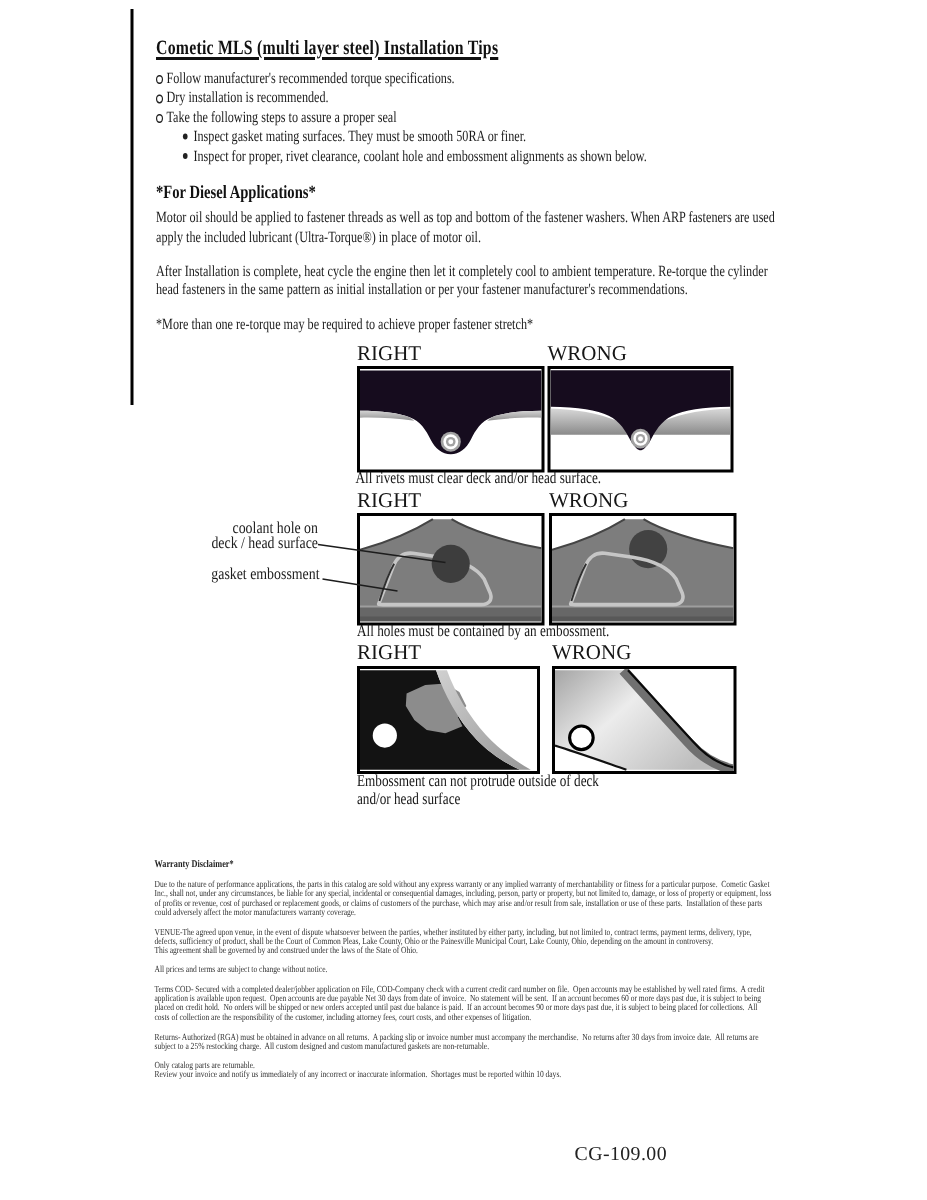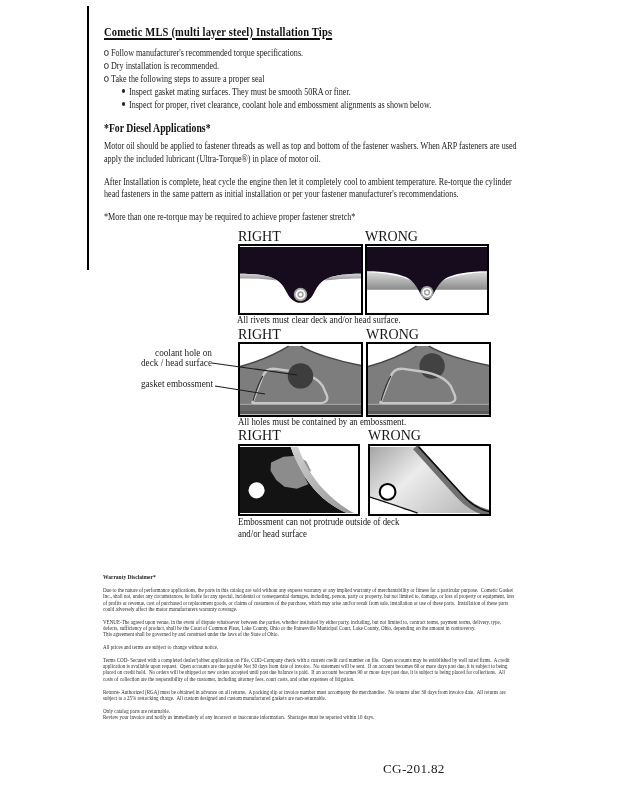--- a/index.html
+++ b/index.html
@@ -209,15 +209,15 @@
     <p>Due to the nature of performance applications, the parts in this catalog are sold without any express warranty or any implied warranty of merchantability or fitness for a particular purpose.  Cometic Gasket Inc., shall not, under any circumstances, be liable for any special, incidental or consequential damages, including, person, party or property, but not limited to, damage, or loss of property or equipment, loss of profits or revenue, cost of purchased or replacement goods, or claims of customers of the purchase, which may arise and/or result from sale, installation or use of these parts.  Installation of these parts could adversely affect the motor manufacturers warranty coverage.</p>
     <p class="tight">VENUE-The agreed upon venue, in the event of dispute whatsoever between the parties, whether instituted by either party, including, but not limited to, contract terms, payment terms, delivery, type, defects, sufficiency of product, shall be the Court of Common Pleas, Lake County, Ohio or the Painesville Municipal Court, Lake County, Ohio, depending on the amount in controversy.</p>
     <p>This agreement shall be governed by and construed under the laws of the State of Ohio.</p>
     <p>All prices and terms are subject to change without notice.</p>
     <p>Terms COD- Secured with a completed dealer/jobber application on File, COD-Company check with a current credit card number on file.  Open accounts may be established by well rated firms.  A credit application is available upon request.  Open accounts are due payable Net 30 days from date of invoice.  No statement will be sent.  If an account becomes 60 or more days past due, it is subject to being placed on credit hold.  No orders will be shipped or new orders accepted until past due balance is paid.  If an account becomes 90 or more days past due, it is subject to being placed for collections.  All costs of collection are the responsibility of the customer, including attorney fees, court costs, and other expenses of litigation.</p>
     <p>Returns- Authorized (RGA) must be obtained in advance on all returns.  A packing slip or invoice number must accompany the merchandise.  No returns after 30 days from invoice date.  All returns are subject to a 25% restocking charge.  All custom designed and custom manufactured gaskets are non-returnable.</p>
     <p class="tight">Only catalog parts are returnable.</p>
     <p class="tight">Review your invoice and notify us immediately of any incorrect or inaccurate information.  Shortages must be reported within 10 days.</p>
   </div>
 
-  <div class="footer">CG-201.82</div>
+  <div class="footer">CG-109.00</div>
 
 </div>
 
 </body></html>

